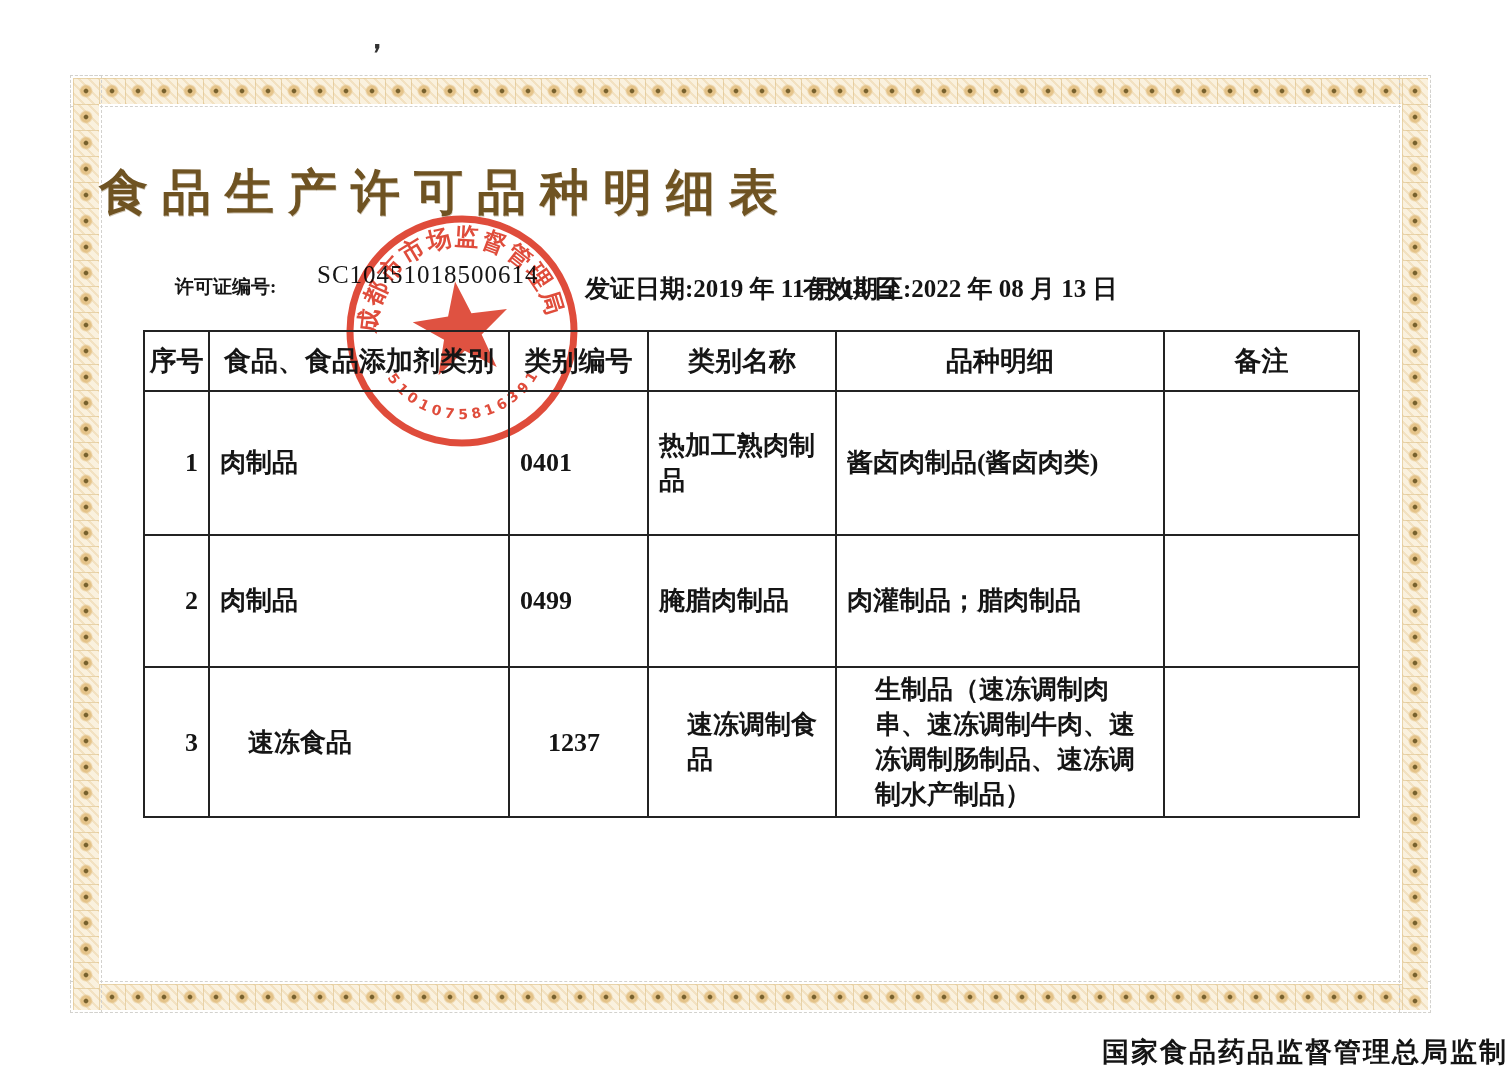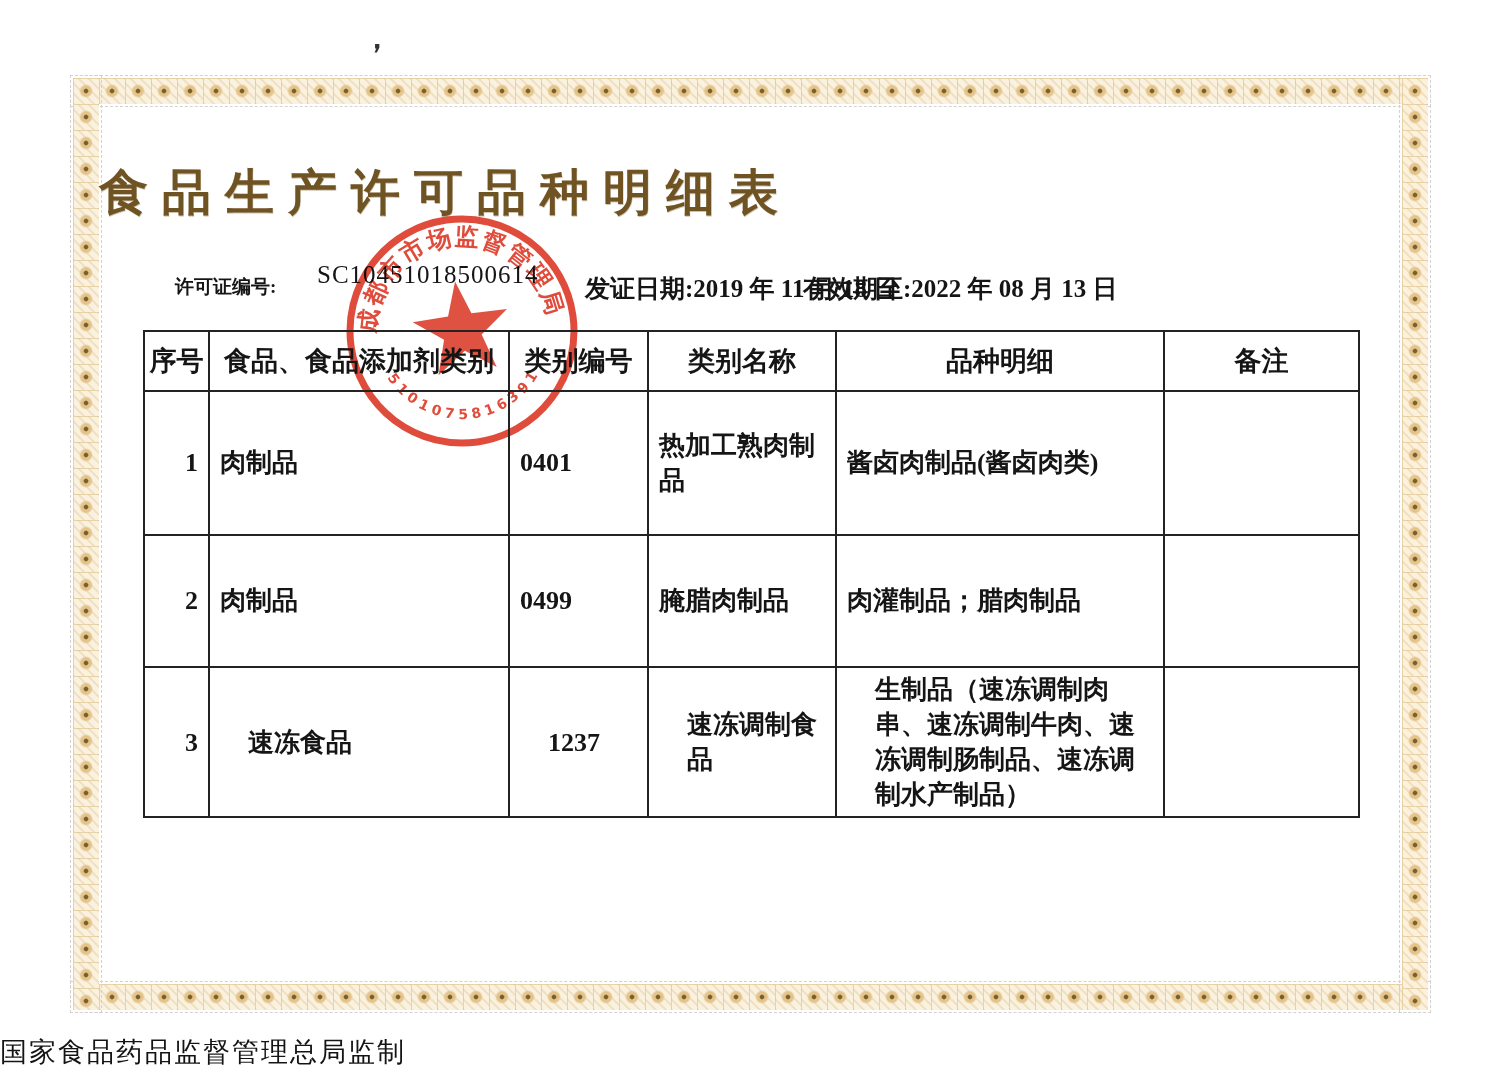--- a/index.html
+++ b/index.html
@@ -52,22 +52,22 @@
   td.detail{padding-left:12px;padding-right:8px;}
   tr.r1 td{height:134px;}
   tr.r2 td{height:122px;}
   tr.r3 td{height:133px;padding-left:38px;}
   tr.addr td{height:112px;vertical-align:top;}
   td.addr-label{font-size:30px;font-weight:bold;padding:6px 2px 0 8px;line-height:39px;}
   td.addr-label span{display:block;}
   td.addr-value{font-size:26px;padding-top:8px;padding-left:22px;}
 
   .footer{
-    position:absolute;left:0;top:1034px;width:1508px;text-align:left;
-    font-size:27px;font-weight:normal;color:#141414;letter-spacing:2px;
+    position:absolute;left:0;top:1034px;width:1508px;text-align:right;
+    font-size:27px;font-weight:bold;color:#141414;letter-spacing:2px;
   }
 </style>
 </head>
 <body>
 
 <div class="page">
 
   <span class="stray">，</span>
 
   <div class="strip top"></div>

